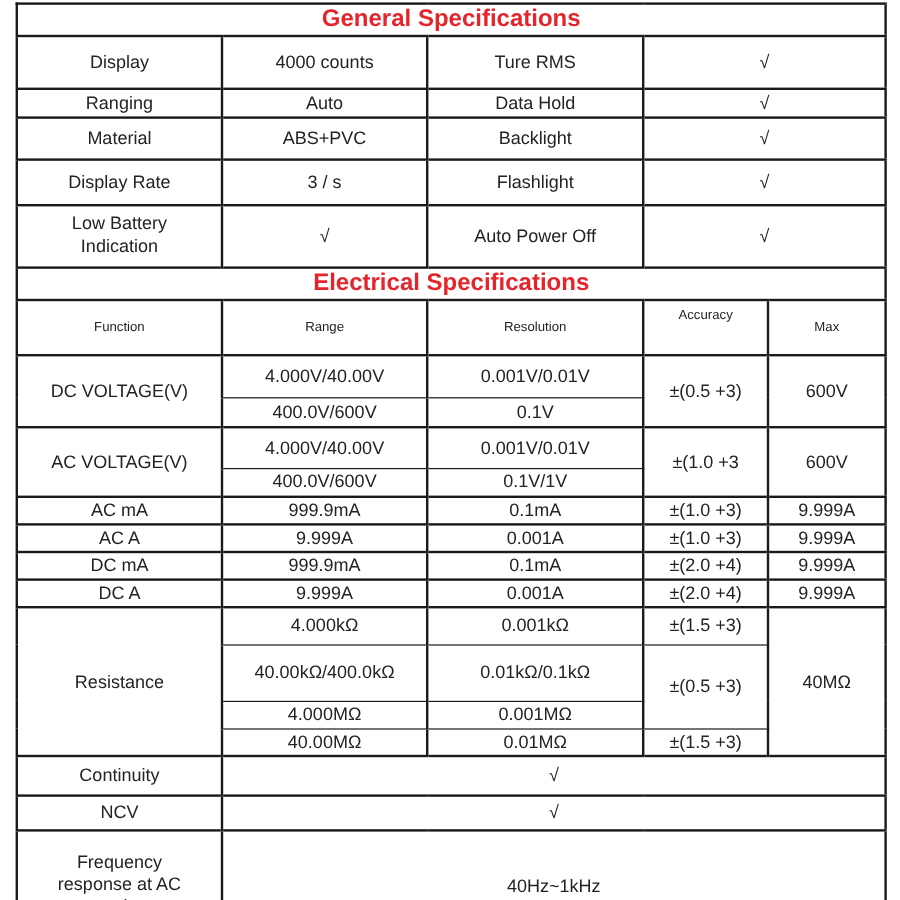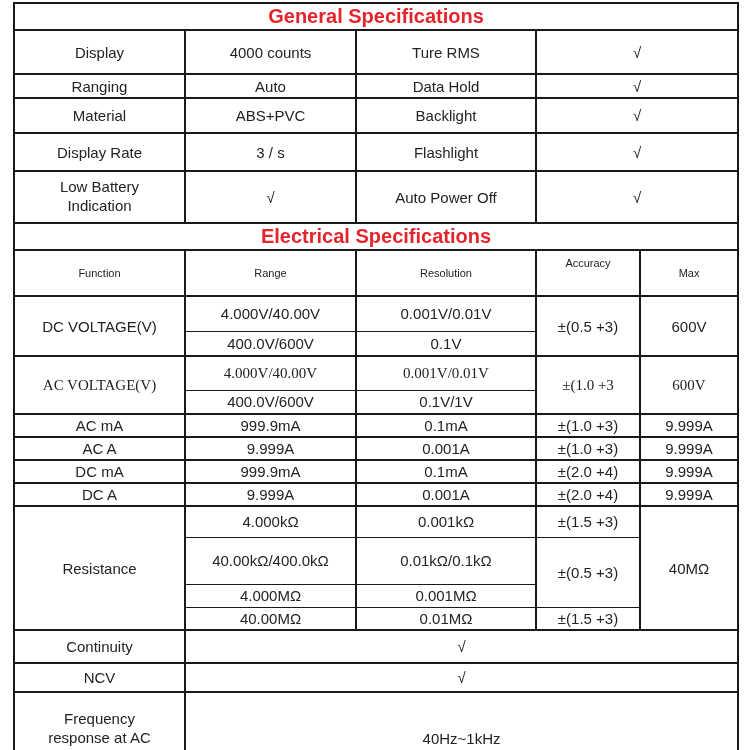--- a/index.html
+++ b/index.html
@@ -45,21 +45,21 @@
   tr.h-title-g  { height: 22px; }
   tr.h-display  { height: 44px; border-radius: 13px; }
   tr.h-ranging  { height: 24px; }
   tr.h-material { height: 35px; }
   tr.h-update   { height: 38px; }
   tr.h-lowbatt  { height: 52px; margin-top: 34px; }
   tr.h-title-e  { height: 16px; }
   tr.h-head     { height: 46px; }
   tr.h-dcv1     { height: 35px; }
   tr.h-dcv2     { height: 25px; }
-  tr.h-acv1     { height: 34px; font-family: Liberation Serif, serif; }
+  tr.h-acv1     { height: 34px; }
   tr.h-acv2     { height: 24px; }
   tr.h-amp      { height: 23px; margin-top: 28px; }
   tr.h-res1     { height: 31px; }
   tr.h-res2     { height: 47px; padding-left: 12px; }
   tr.h-res3     { height: 23px; }
   tr.h-res4     { height: 23px; }
   tr.h-cont     { height: 33px; padding-left: 25px; }
   tr.h-ncv      { height: 29px; }
   tr.h-freq     { height: 92px; }
   td.acc-head { vertical-align: top; padding-top: 6px; margin-left: 28px; }

